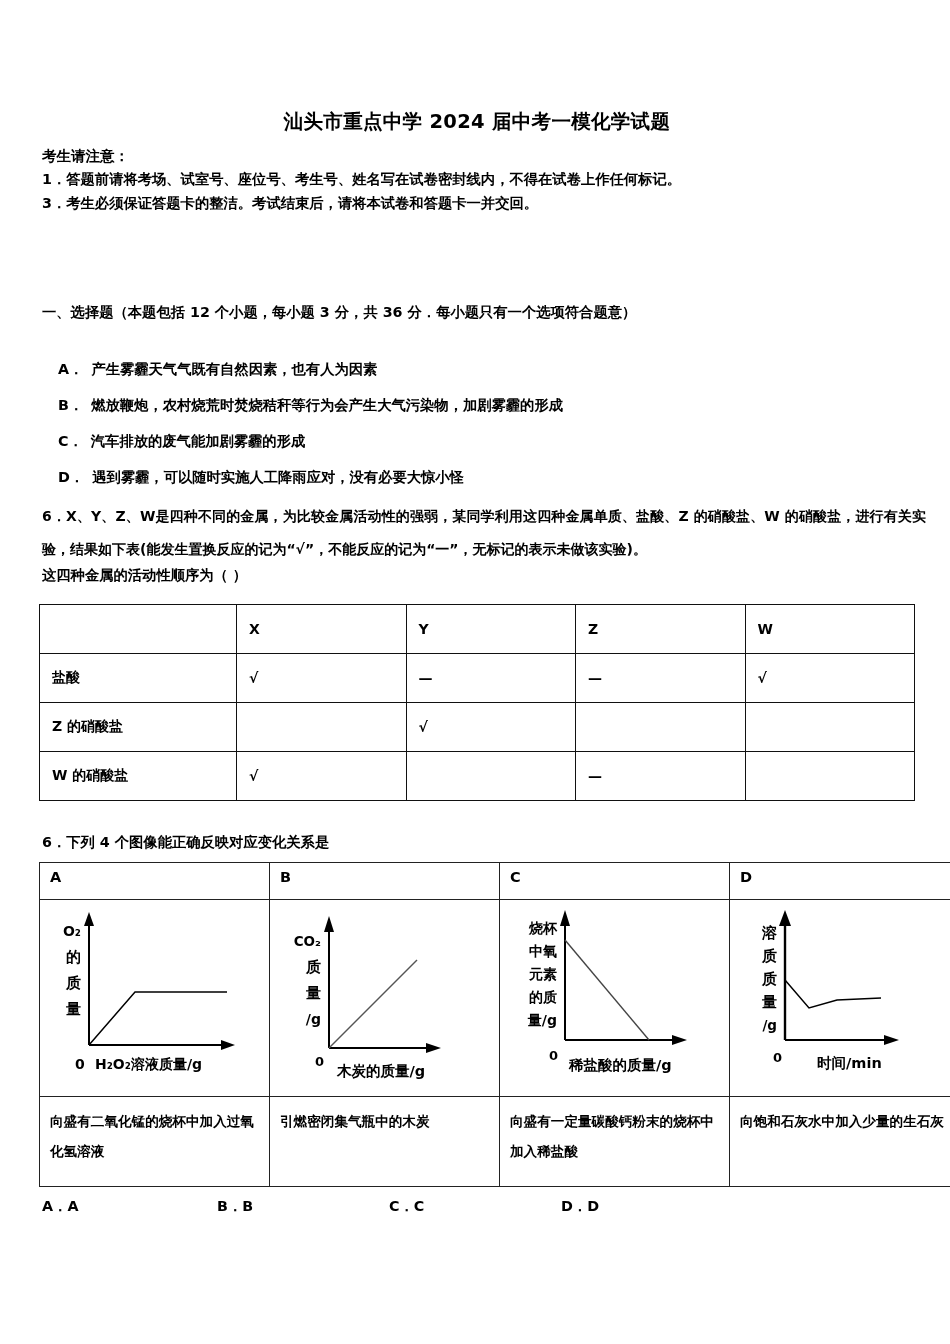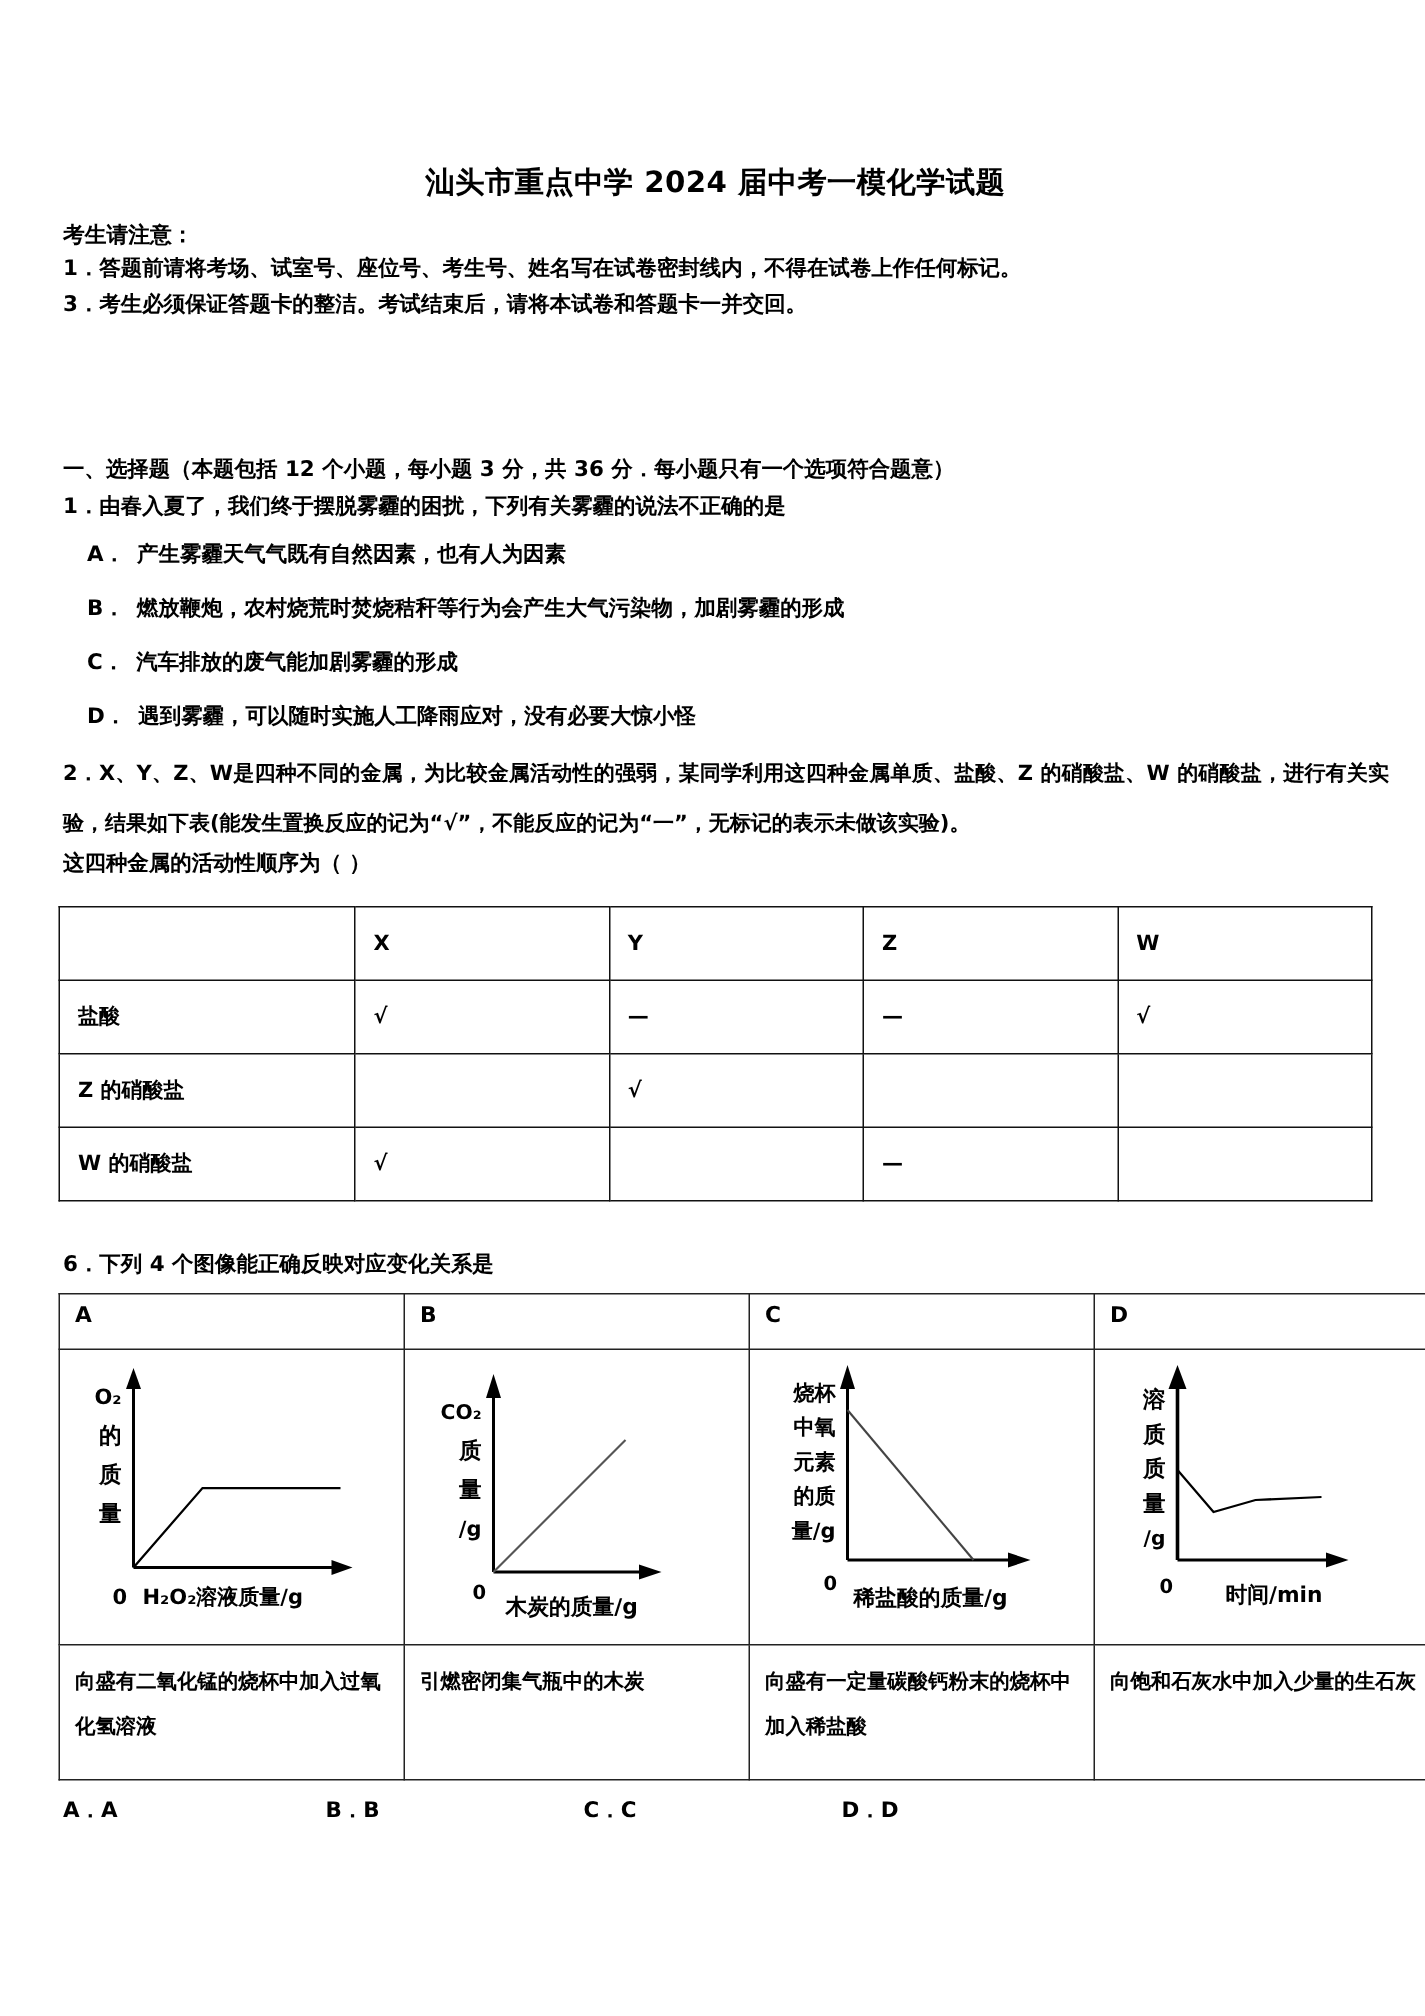--- a/index.html
+++ b/index.html
@@ -34,21 +34,21 @@
   }
   .notice-block {
     position: absolute;
     left: 40px; top: 146px;
     width: 878px;
   }
   .notice-head {
     font-size: 14.5px;
     font-weight: bold;
     line-height: 22px;
-    font-family: Liberation Serif, serif;
+    font-family: Liberation Mono, monospace;
   }
   .notice-line {
     font-size: 14.3px;
     font-weight: bold;
     line-height: 23.5px;
     font-family: "DejaVu Sans", "Liberation Sans", sans-serif;
     text-align: justify;
   }
   .section-head {
     position: absolute;
@@ -200,36 +200,35 @@
   <div class="title">汕头市重点中学 2024 届中考一模化学试题</div>
 
   <div class="notice-block">
     <div class="notice-head">考生请注意：</div>
     <div class="notice-line">1．答题前请将考场、试室号、座位号、考生号、姓名写在试卷密封线内，不得在试卷上作任何标记。</div>
     <div class="notice-line">3．考生必须保证答题卡的整洁。考试结束后，请将本试卷和答题卡一并交回。</div>
   </div>
 
   <div class="section-head">一、选择题（本题包括 12 个小题，每小题 3 分，共 36 分．每小题只有一个选项符合题意）</div>
 
-  <div class="q1-stem">1．由春入夏了，我们终于摆脱雾霾的困扰，下列有关雾霾的说法不正确的是</div>
 
   <div class="q1-opt q1-b">
     <span class="mark">B．</span><span>燃放鞭炮，农村烧荒时焚烧秸秆等行为会产生大气污染物，加剧雾霾的形成</span>
   </div>
   <div class="q1-opt q1-a">
     <span class="mark">A．</span><span>产生雾霾天气气既有自然因素，也有人为因素</span>
   </div>
   <div class="q1-opt q1-c">
     <span class="mark">C．</span><span>汽车排放的废气能加剧雾霾的形成</span>
   </div>
   <div class="q1-opt q1-d">
     <span class="mark">D．</span><span>遇到雾霾，可以随时实施人工降雨应对，没有必要大惊小怪</span>
   </div>
 
-  <div class="q2-stem">2．X、Y、Z、W是四种不同的金属，为比较金属活动性的强弱，某同学利用这四种金属单质、盐酸、Z 的硝酸盐、W 的硝酸盐，进行有关实验，结果如下表(能发生置换反应的记为“√”，不能反应的记为“一”，无标记的表示未做该实验)。</div>
+  <div class="q2-stem">6．X、Y、Z、W是四种不同的金属，为比较金属活动性的强弱，某同学利用这四种金属单质、盐酸、Z 的硝酸盐、W 的硝酸盐，进行有关实验，结果如下表(能发生置换反应的记为“√”，不能反应的记为“一”，无标记的表示未做该实验)。</div>
   <div class="q2-sub">这四种金属的活动性顺序为（     ）</div>
 
   <table class="metals">
     <tbody>
         <tr>
       <td class="c0 hdr"></td>
       <td class="hdr symcell">X</td>
       <td class="hdr symcell">Y</td>
       <td class="hdr symcell">Z</td>
       <td class="hdr symcell">W</td>

